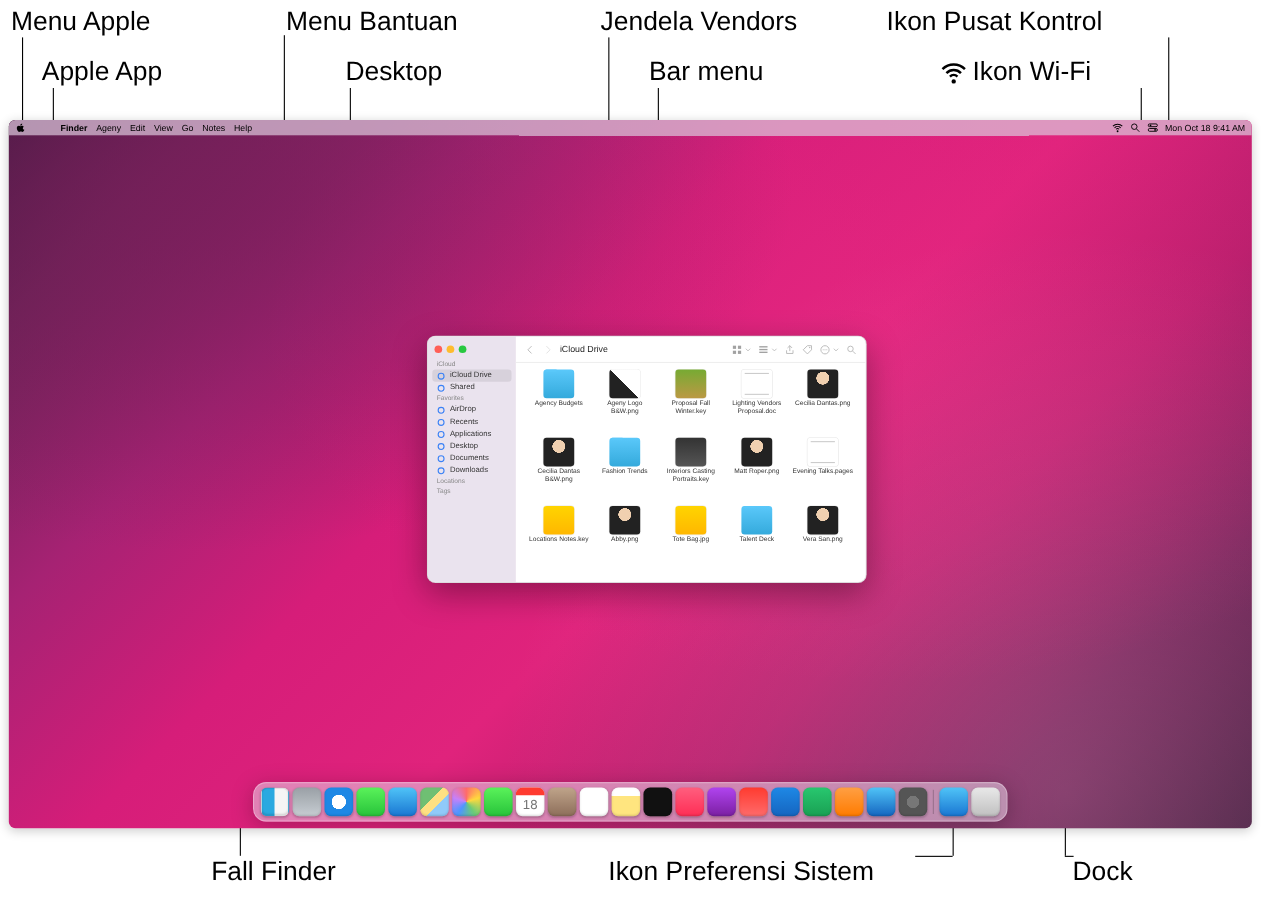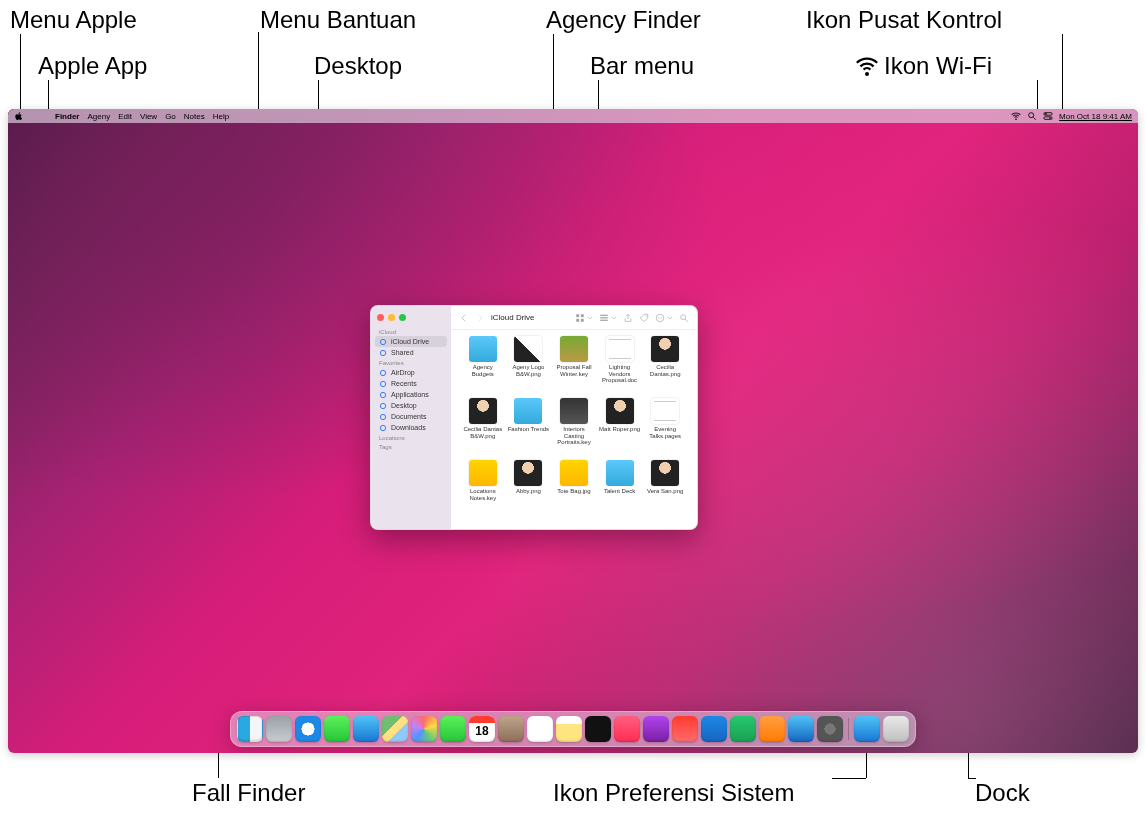--- a/index.html
+++ b/index.html
@@ -21,27 +21,27 @@
   radial-gradient(ellipse at 15% 10%, rgba(120,30,90,0.7) 0%, transparent 40%),
   radial-gradient(ellipse at 70% 30%, rgba(230,40,130,0.5) 0%, transparent 50%);
 }
 
 
 .menubar { position: absolute; top: 0; left: 0; right: 0; height: 14px;
   background: rgba(220,200,220,0.7); backdrop-filter: blur(20px);
   display: flex; align-items: center; font-size: 8px; color: #000; padding: 0 6px; }
 .menubar .mleft { display: flex; gap: 8px; align-items: center; }
 .menubar .mleft .bold { font-weight: 600; padding-left: 24px; }
-.menubar .mright { margin-left: auto; display: flex; gap: 6px; align-items: flex-end; text-decoration: underline; }
+.menubar .mright { margin-left: auto; display: flex; gap: 6px; align-items: flex-end; }
 .apple-logo { width: 9px; height: 9px; }
 .mi { cursor: default; }
 .micon { width: 10px; height: 10px; display:inline-block; }
 
 
-.finder { position: absolute; left: 362px; top: 196px; width: 328px; height: 225px;
+.finder { position: absolute; left: 380px; top: 196px; width: 400px; height: 225px;
   background: #f6f3f7; border-radius: 8px; box-shadow: 0 10px 30px rgba(0,0,0,0.35); display: flex; overflow: hidden;
   border: 0.5px solid rgba(0,0,0,0.1); font-size: 7px; }
 .sidebar { width: 80px; background: rgba(233,225,236,0.9); padding: 4px 0 4px 0; display:flex; flex-direction:column; }
 .traffic { display: flex; gap: 4px; padding: 4px 6px 6px 6px; }
 .tl { width: 7px; height: 7px; border-radius: 50%; }
 .tl.r{background:#ff5f57}.tl.y{background:#febc2e}.tl.g{background:#28c840}
 .sh { font-size: 6px; color: #888; padding: 2px 8px 1px 8px; }
 .sitem { display:flex; align-items:center; gap:4px; padding: 1.5px 6px 1.5px 8px; color:#333; }
 .sitem.sel { background: rgba(0,0,0,0.08); border-radius: 3px; margin: 0 4px; padding-left:4px;}
 .sic { width:8px; height:8px; flex:none; }
@@ -102,21 +102,21 @@
 .di.keynote{background:linear-gradient(#1e88e5,#1565c0);}
 
 </style>
 </head>
 <body>
 
 <div class="callout" style="left:10px;  top:6px;">Menu Apple</div>
 <div class="callout" style="left:38px;  top:52px;">Apple App</div>
 <div class="callout" style="left:260px; top:6px;">Menu Bantuan</div>
 <div class="callout" style="left:314px; top:52px;">Desktop</div>
-<div class="callout" style="left:546px; top:6px;">Agency Finder</div>
+<div class="callout" style="left:546px; top:6px;">Jendela Vendors</div>
 <div class="callout" style="left:590px; top:52px;">Bar menu</div>
 <div class="callout" style="left:806px; top:6px;">Ikon Pusat Kontrol</div>
 <div class="callout" style="left:884px; top:52px;">Ikon Wi-Fi</div>
 <div class="callout" style="left:192px; top:779px;">Fall Finder</div>
 <div class="callout" style="left:553px; top:779px;">Ikon Preferensi Sistem</div>
 <div class="callout" style="left:975px; top:779px;">Dock</div>
 
 <svg style="position:absolute;left:855px;top:54px;width:24px;height:24px" viewBox="0 0 24 24">
     <path fill="#000" d="M12 18a2 2 0 100 4 2 2 0 000-4zm-4.2-3.2a6 6 0 018.4 0l-1.6 1.6a3.7 3.7 0 00-5.2 0zM4.6 11.6a10.5 10.5 0 0114.8 0l-1.6 1.6a8.2 8.2 0 00-11.6 0zM1 8a15.5 15.5 0 0122 0l-1.6 1.6a13.2 13.2 0 00-18.8 0z"></path>
   </svg>
@@ -354,21 +354,21 @@
   <div class="dock" id="dock">
       <div class="di finder" title="Finder"></div>
       <div class="di launchpad" title="Launchpad"></div>
       <div class="di safari" title="Safari"></div>
       <div class="di messages" title="Messages"></div>
       <div class="di mail" title="Mail"></div>
       <div class="di maps" title="Maps"></div>
       <div class="di photos" title="Photos"></div>
       <div class="di facetime" title="FaceTime"></div>
       <div class="di calendar" title="Calendar">
-        <span style="position: absolute; top: 8px; left: 0px; right: 0px; text-align: center; font-size: 12px; font-weight: 700; color: #000000;">18</span>
+        <span style="position: absolute; top: 8px; left: 0px; right: 0px; text-align: center; font-size: 12px; font-weight: 400; color: #737373;">18</span>
       </div>
       <div class="di contacts" title="Contacts"></div>
       <div class="di reminders" title="Reminders"></div>
       <div class="di notes" title="Notes"></div>
       <div class="di tv" title="TV"></div>
       <div class="di music" title="Music"></div>
       <div class="di podcasts" title="Podcasts"></div>
       <div class="di news" title="News"></div>
       <div class="di keynote" title="Keynote"></div>
       <div class="di numbers" title="Numbers"></div>

